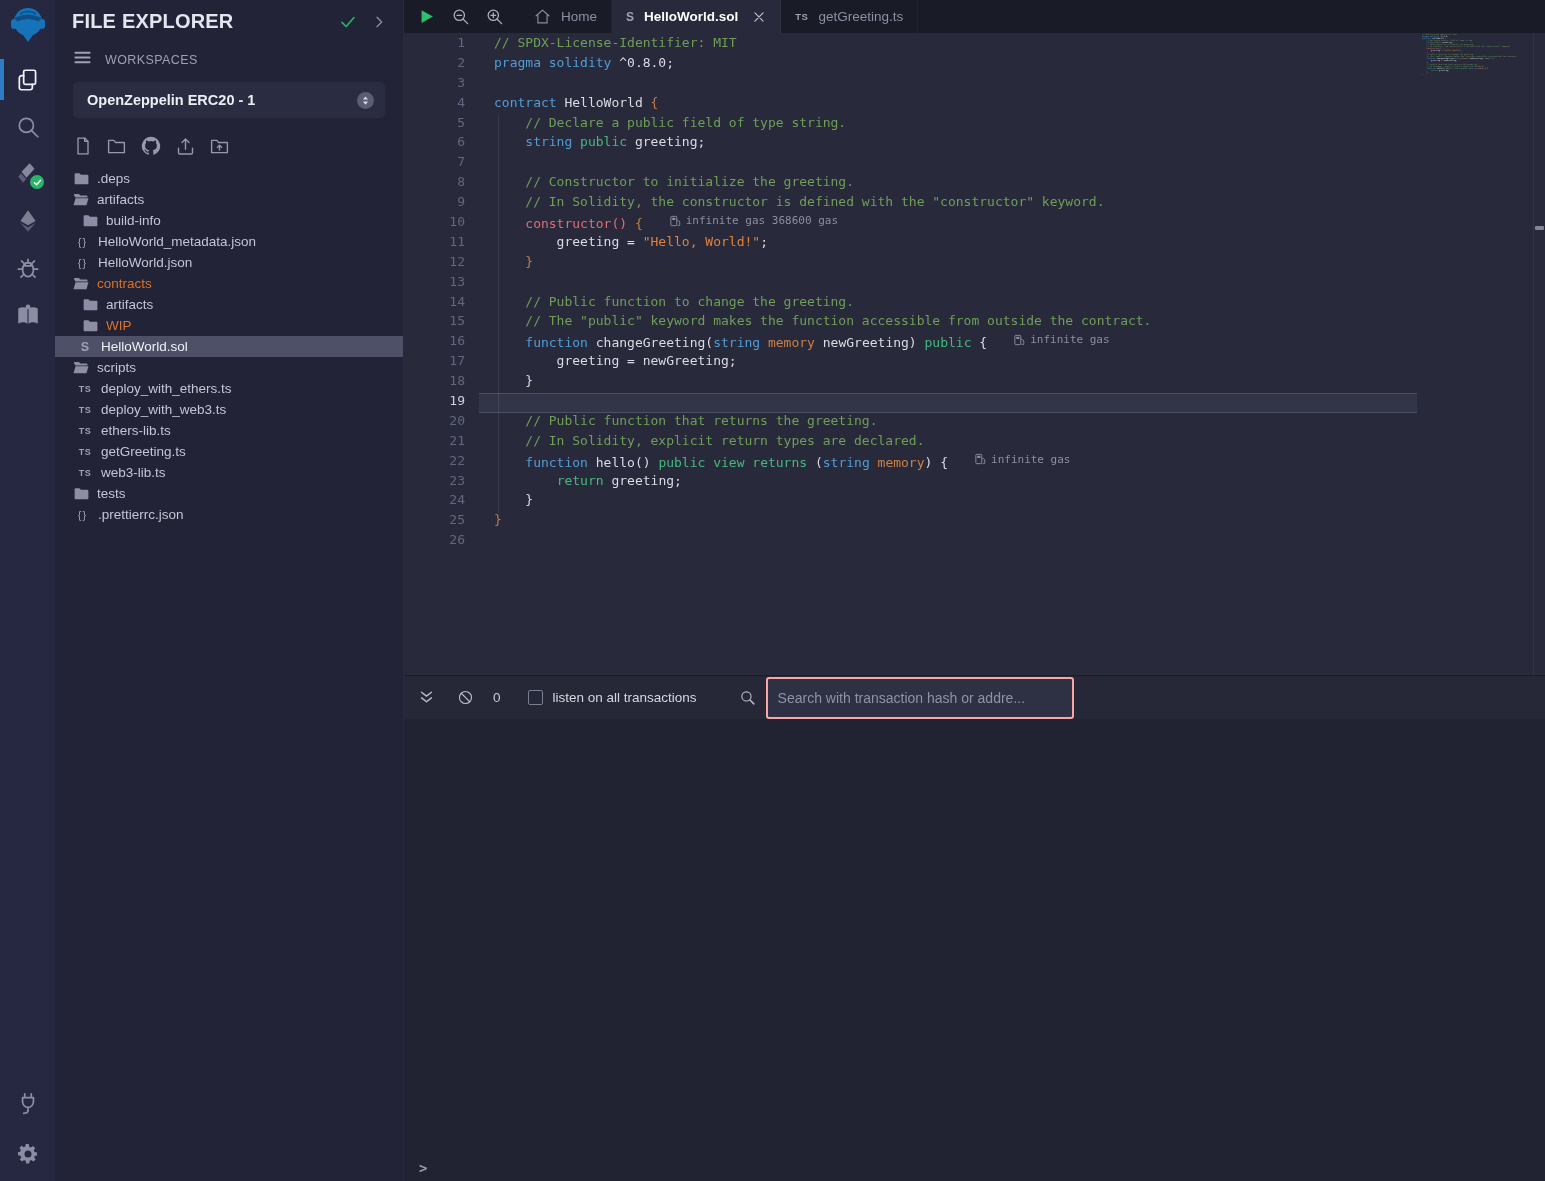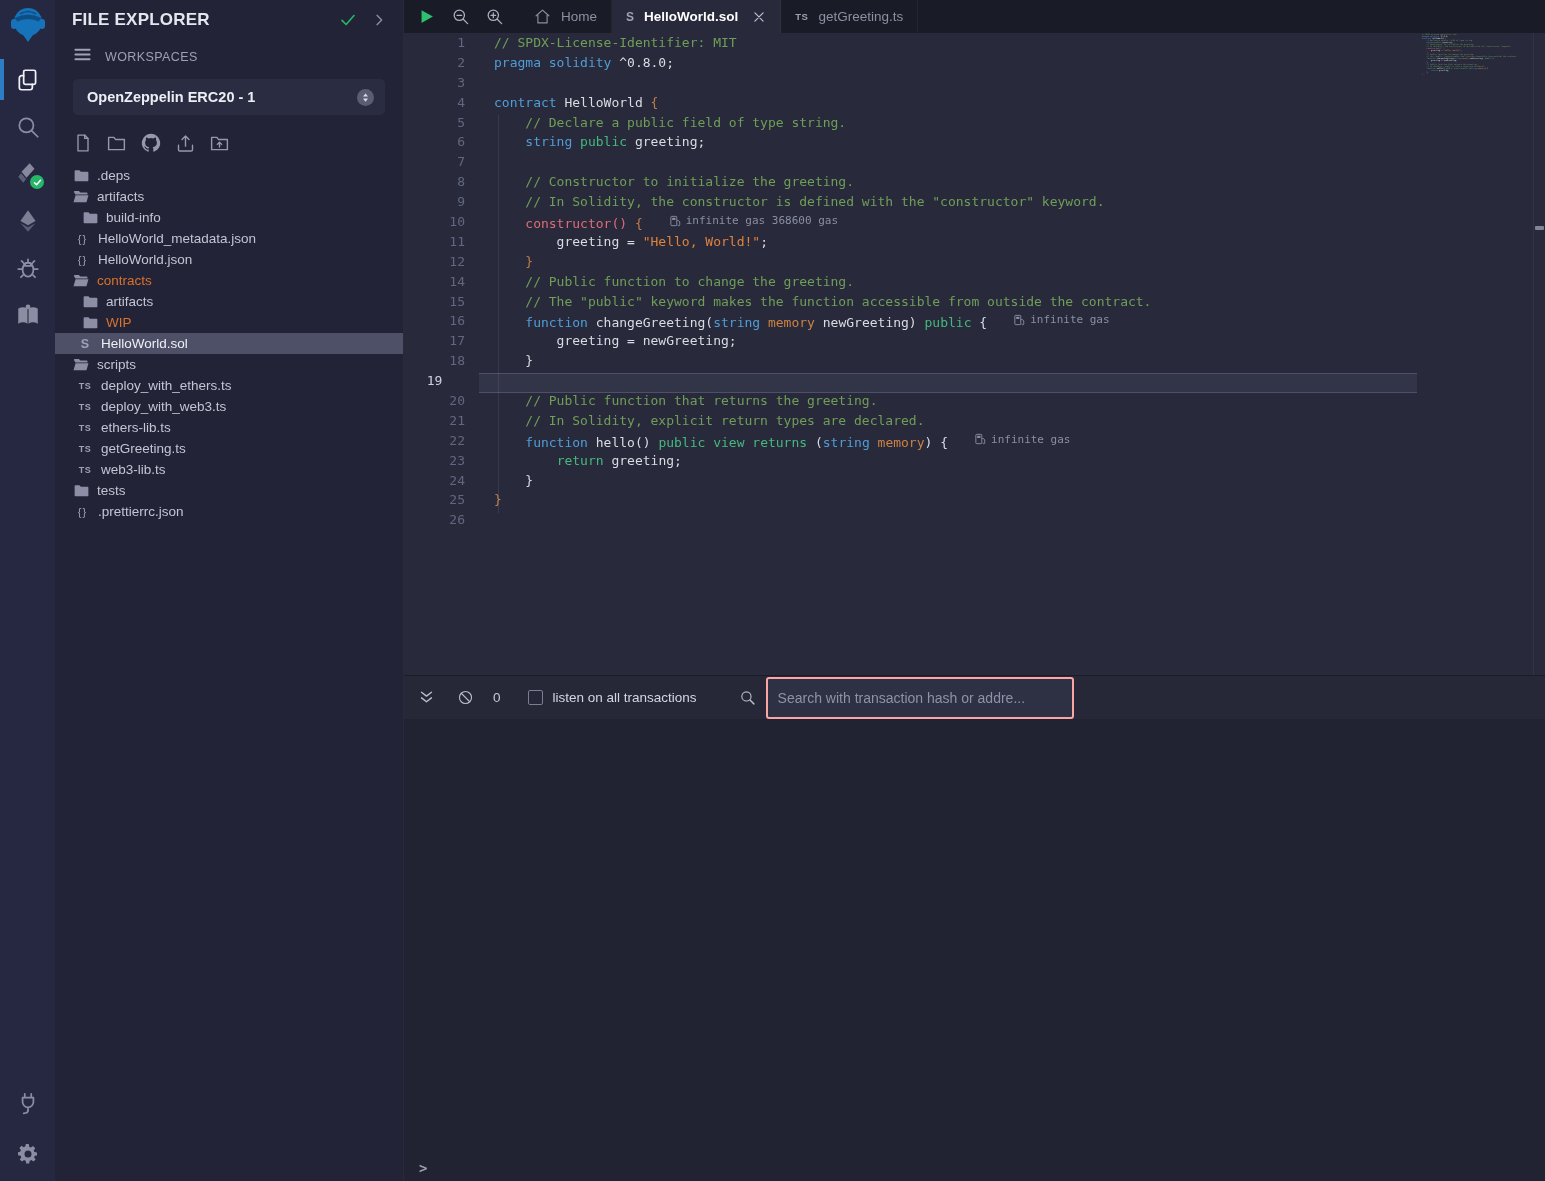--- a/index.html
+++ b/index.html
@@ -13,21 +13,21 @@
   .ab-item { width:55px; height:47px; display:flex; align-items:center; justify-content:center; color:#8b8ea2; position:relative; cursor:pointer; }
   .ab-item.active { color:#f0f2f8; }
   .ab-item.active::before { content:""; position:absolute; left:0; top:3px; bottom:3px; width:4px; background:var(--blue,#2e7cc3); }
   .ab-badge { position:absolute; right:11px; bottom:8px; width:14px; height:14px; border-radius:50%; background:var(--green,#27b567); display:flex; align-items:center; justify-content:center; color:#fff; }
   .ab-spacer { flex:1; }
   .ab-bottom { margin-bottom:4px; }
 
   
   .sidebar { width:348px; background:#222336; flex:none; display:flex; flex-direction:column; }
   .sb-head { display:flex; align-items:center; padding:10px 16px 2px 17px; }
-  .sb-title { flex:1; font-size:17px; font-weight:700; color:#e4e6ef; letter-spacing:.2px; }
+  .sb-title { flex:1; font-size:20px; font-weight:700; color:#e4e6ef; letter-spacing:.2px; }
   .sb-head .hicon { margin-left:14px; display:flex; cursor:pointer; }
   .ws-row { display:flex; align-items:center; gap:13px; padding:13px 18px 2px; }
   .ws-label { font-size:12.5px; color:#9da0b2; letter-spacing:.4px; }
   .ws-select { margin:9px 18px 0; height:36px; background:#2a2d41; border-radius:5px; display:flex; align-items:center; padding:0 11px 0 14px; cursor:pointer; }
   .ws-name { flex:1; font-size:14.5px; font-weight:700; color:#eceef5; }
   .ws-caret { width:17px; height:17px; border-radius:50%; background:#5a5d74; color:#d9dbe6; display:flex; align-items:center; justify-content:center; }
   .sb-toolbar { display:flex; align-items:center; gap:13px; padding:17px 18px 8px; color:#9699ad; }
   .sb-toolbar .hicon { cursor:pointer; display:flex; }
   .tree { margin-top:3px; }
   .trow { height:21px; display:flex; align-items:center; font-size:13.5px; color:#c3c5d4; cursor:pointer; }
@@ -46,21 +46,21 @@
   .tab.active { background:#282a3b; color:#ffffff; font-weight:700; }
   .tab .tclose { margin-left:4px; display:flex; color:#c0c3d0; }
   .tab .ftext { font-weight:700; color:#9fa2b6; font-size:12px; }
   .tab .ftext.ts { font-size:9.5px; letter-spacing:.5px; }
 
   .editor { height:642px; background:#282a3b; position:relative; overflow:hidden; flex:none; }
   .codewrap { position:absolute; left:0; top:0; right:128px; bottom:0; padding-top:2px; }
   .line { display:flex; height:19.9px; line-height:19.9px; }
   .ln { width:75px; padding-right:14px; text-align:right; color:#62677f; font:13px "DejaVu Sans Mono", monospace; flex:none; }
   .lc { flex:1; padding-left:15px; font:13px "DejaVu Sans Mono", monospace; white-space:pre; color:var(--txt,#d9dce3); }
-  .line.activeline .ln { color:#ccd1e2;text-align:center; }
+  .line.activeline .ln { color:#ccd1e2; }
   .line.activeline .lc { background:rgba(112,120,158,.14); box-shadow:inset 0 1px 0 rgba(142,150,188,.28), inset 0 -1px 0 rgba(142,150,188,.28); }
   .cmt{color:var(--cmt,#6f9e57);} .kw{color:var(--kw,#509dd5);} .grn{color:var(--grn,#45b97c);}
   .red{color:var(--red,#e06c75);} .orn{color:var(--orn,#cc8242);} .str{color:var(--str,#e0823c);}
   .gld{color:var(--gld,#bf7d4e);} .txt{color:var(--txt,#d9dce3);}
   .gas { font:11px "DejaVu Sans Mono", monospace; color:#8b8fa3; margin-left:27px; display:inline-flex; align-items:center; gap:5px; vertical-align:1px; }
   .indentguide { position:absolute; left:94px; top:82px; width:1px; height:398px; background:rgba(255,255,255,.08); }
 
   .minimap { position:absolute; top:0; right:12px; width:116px; bottom:0; background:#282a3b; overflow:hidden; cursor:pointer; }
   .mline { font:1.9px/2px "DejaVu Sans Mono", monospace; white-space:pre; padding-left:5px; }
   .vscroll { position:absolute; top:0; right:0; width:12px; bottom:0; border-left:1px solid rgba(255,255,255,.05); cursor:pointer; }
@@ -448,20 +448,24 @@
                     <path d="M8.5 6.5h1.6l1.4 1.7v3.3a1.1 1.1 0 0 1-2.2 0"></path>
                   </svg></span><span>infinite gas 368600 gas</span></span></span>
           </div>
           <div class="line">
             <span class="ln">11</span>
             <span class="lc"><span class="txt">        greeting = </span><span class="str">"Hello, World!"</span><span class="txt">;</span></span>
           </div>
           <div class="line">
             <span class="ln">12</span>
             <span class="lc"><span class="txt">    </span><span class="gld">}</span></span>
+          </div>
+          <div class="line">
+            <span class="ln">13</span>
+            <span class="lc"></span>
           </div>
           <div class="line">
             <span class="ln">14</span>
             <span class="lc"><span class="cmt">    // Public function to change the greeting.</span></span>
           </div>
           <div class="line">
             <span class="ln">15</span>
             <span class="lc"><span class="cmt">    // The "public" keyword makes the function accessible from outside the contract.</span></span>
           </div>
           <div class="line">

